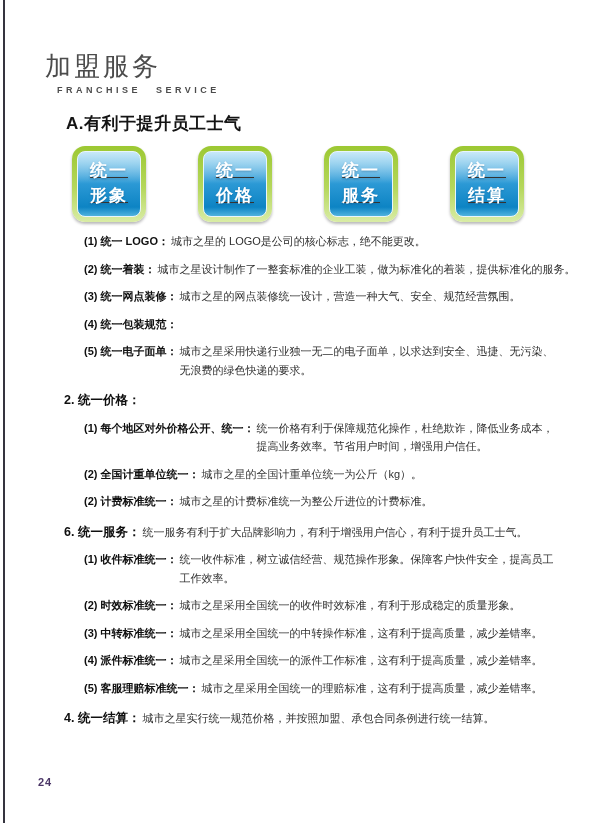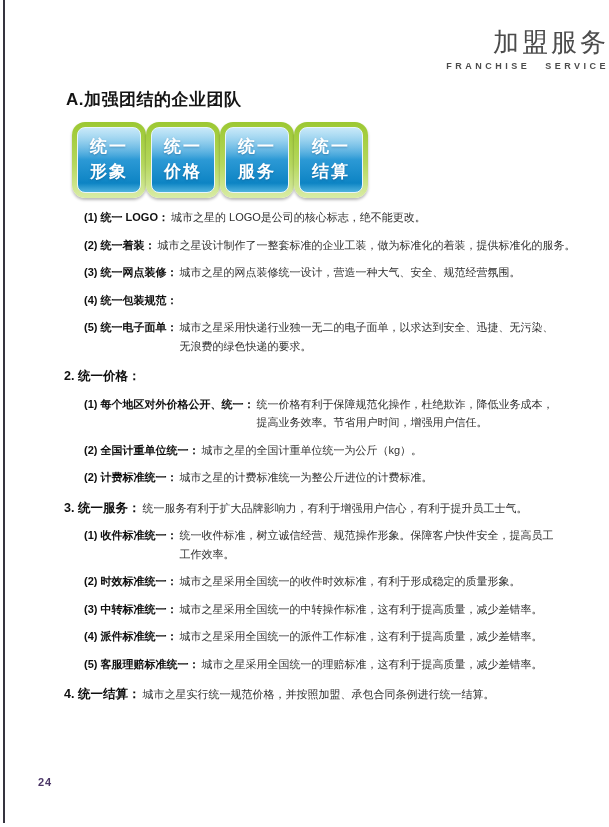--- a/index.html
+++ b/index.html
@@ -7,37 +7,39 @@
   body { font-family:"Liberation Sans", sans-serif; }
   .page {
     position:relative; width:609px; height:827px; background:#ffffff;
     overflow:hidden; color:#333;
   }
   .left-rule {
     position:absolute; left:3px; top:0; width:2px; height:823px;
     background:#35343f;
   }
   
-  .hdr { margin:26px 0 0 45px;text-align:right; }
+  .hdr { margin:50px 0 0 45px; }
   .hdr h1 {
     font-size:26px; font-weight:normal; letter-spacing:3px; color:#4c4c4c;
     line-height:32px;
   }
   .hdr .sub {
     margin-top:3px; font-size:9px; font-weight:bold; letter-spacing:3.5px;
     word-spacing:9px; color:#4c4c4c;padding-left:12px;
   }
   
   .a-head {
     margin:17px 0 0 66px; font-size:17px; font-weight:bold; color:#141414;
     letter-spacing:0.5px;
   }
   
   .badges {
     margin:11px 0 0 72px; width:452px; display:flex;
+    justify-content:space-between;
+    text-decoration:underline;
   }
   .badge {
     width:74px; height:76px; border-radius:13px; padding:5px;
     background:linear-gradient(180deg,#9cc832 0%,#b5d75c 55%,#d9eca6 100%);
     box-shadow:0 2px 3px rgba(0,0,0,0.28);
   }
   .badge-inner {
     width:100%; height:100%; border-radius:8px;
     border:1px solid #e8f5fd;
     background:
@@ -74,21 +76,21 @@
 <body>
 
 <div class="page">
   <div class="left-rule"></div>
 
   <div class="hdr">
     <h1>加盟服务</h1>
     <div class="sub">FRANCHISE SERVICE</div>
   </div>
 
-  <div class="a-head">A.加强团结的企业团队</div>
+  <div class="a-head">A.有利于提升员工士气</div>
 
   <div class="badges">
     <div class="badge">
       <div class="badge-inner">统一
 形象</div>
     </div>
     <div class="badge">
       <div class="badge-inner">统一
 价格</div>
     </div>
@@ -146,21 +148,21 @@
         </div>
         <div class="row">
           <span class="item-label">(2) 计费标准统一：</span>
           <span class="txt">城市之星的计费标准统一为整公斤进位的计费标准。</span>
         </div>
       </div>
     </div>
 
     <div class="section">
       <div class="row">
-        <span class="sec-label">3. 统一服务：</span>
+        <span class="sec-label">6. 统一服务：</span>
         <span class="txt">统一服务有利于扩大品牌影响力，有利于增强用户信心，有利于提升员工士气。</span>
       </div>
       <div class="items">
         <div class="row">
           <span class="item-label">(1) 收件标准统一：</span>
           <span class="txt">统一收件标准，树立诚信经营、规范操作形象。保障客户快件安全，提高员工
 工作效率。</span>
         </div>
         <div class="row">
           <span class="item-label">(2) 时效标准统一：</span>

